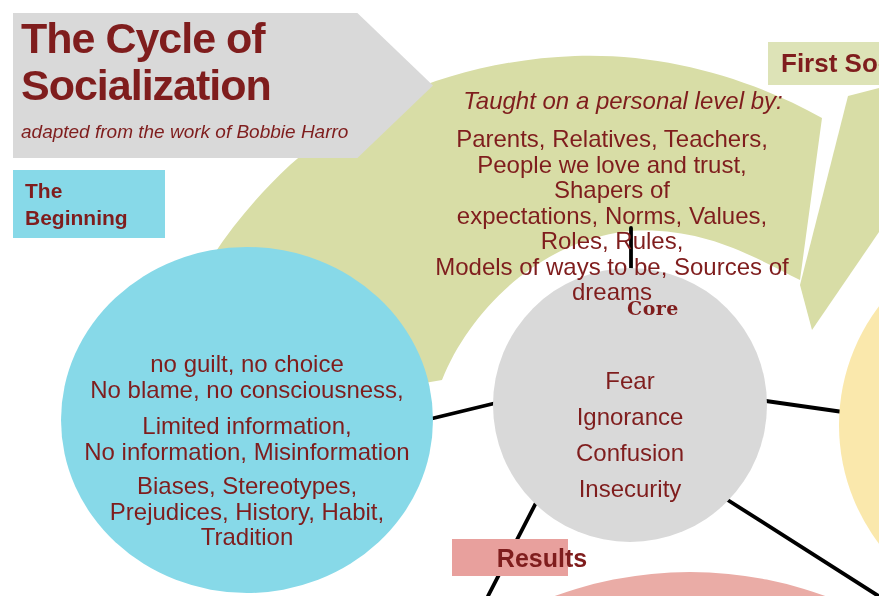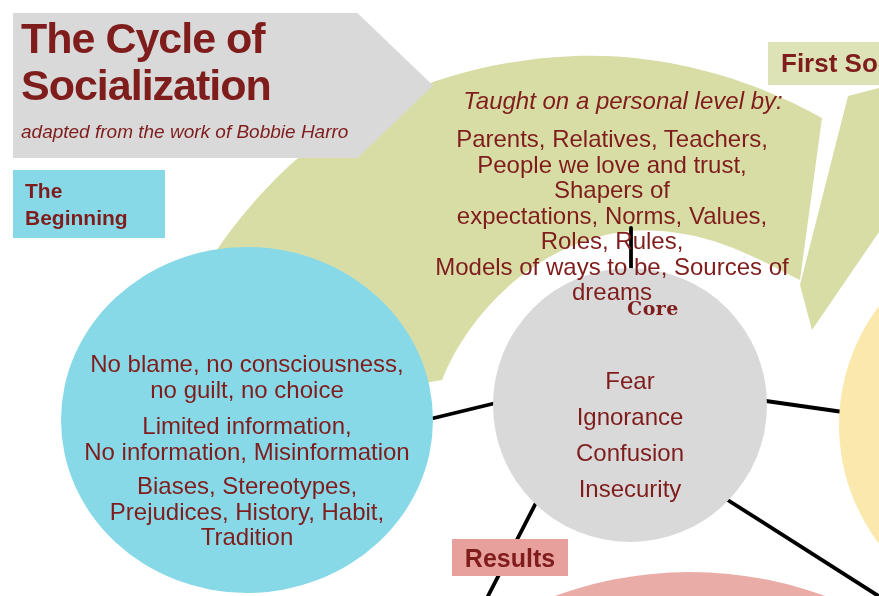--- a/index.html
+++ b/index.html
@@ -26,21 +26,21 @@
   .title-sub{position:absolute;left:21px;top:121px;font-size:19px;font-style:italic;}
 
   .beginning-box{position:absolute;left:13px;top:170px;width:152px;height:68px;background:var(--cyan);}
   .beginning-label{position:absolute;left:12px;top:7px;font-size:21px;line-height:27px;font-weight:bold;}
 
   .firstsoc-box{position:absolute;left:768px;top:42px;width:111px;height:43px;background:var(--olive_light);}
   .firstsoc-label{position:absolute;left:13px;top:0;font-size:26px;line-height:43px;font-weight:bold;white-space:nowrap;}
 
   .results-box{position:absolute;left:452px;top:539px;width:116px;height:37px;background:var(--salmon);}
   .results-label{position:absolute;left:0;top:0;width:116px;text-align:center;
-    font-size:25px;line-height:38px;font-weight:bold;}
+    font-size:25px;line-height:38px;font-weight:bold;padding-left:32px;}
 
   .tblock{position:absolute;text-align:center;font-size:24px;line-height:25.5px;}
   .italic{font-style:italic;}
 
   .arrow-intro{left:443px;top:88px;width:360px;}
   .arrow-lines{left:432px;top:126px;width:360px;line-height:25.5px;}
 
   .begin-intro{left:122px;top:290px;width:250px;}
   .begin-p1{left:82px;top:351px;width:330px;}
   .begin-p2{left:67px;top:413px;width:360px;}
@@ -101,22 +101,22 @@
 
   <div class="tblock italic arrow-intro">Taught on a personal level by:</div>
   <div class="tblock arrow-lines">
     <div>Parents, Relatives, Teachers,</div>
     <div>People we love and trust, Shapers of</div>
     <div>expectations, Norms, Values, Roles, Rules,</div>
     <div>Models of ways to be, Sources of dreams</div>
   </div>
 
   <div class="tblock begin-p1">
+    <div>no guilt, no choice</div>
     <div>No blame, no consciousness,</div>
-    <div>no guilt, no choice</div>
   </div>
   <div class="tblock begin-p2">
     <div>Limited information,</div>
     <div>No information, Misinformation</div>
   </div>
   <div class="tblock begin-p3">
     <div>Biases, Stereotypes,</div>
     <div>Prejudices, History, Habit,</div>
     <div>Tradition</div>
   </div>

